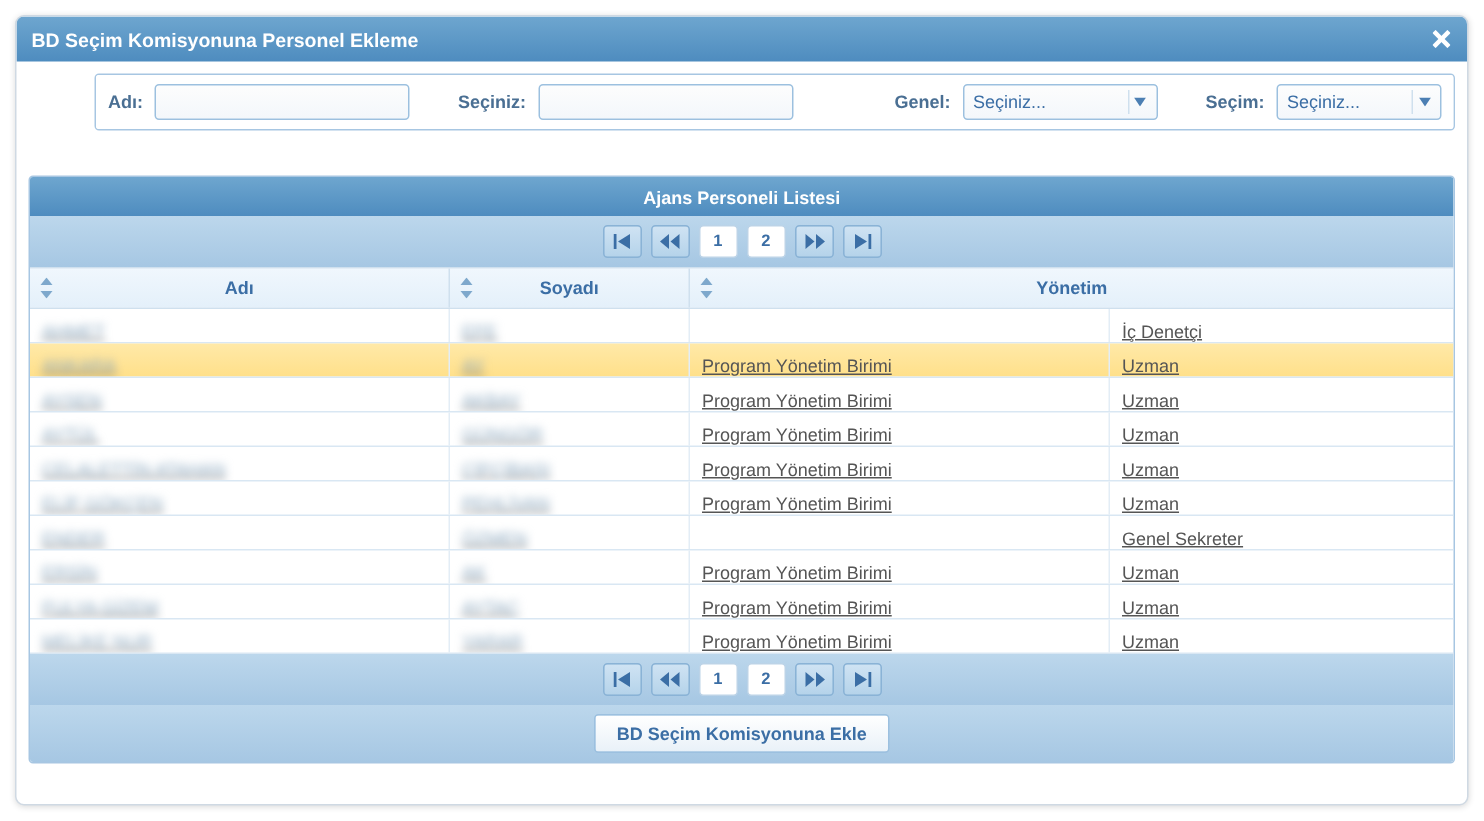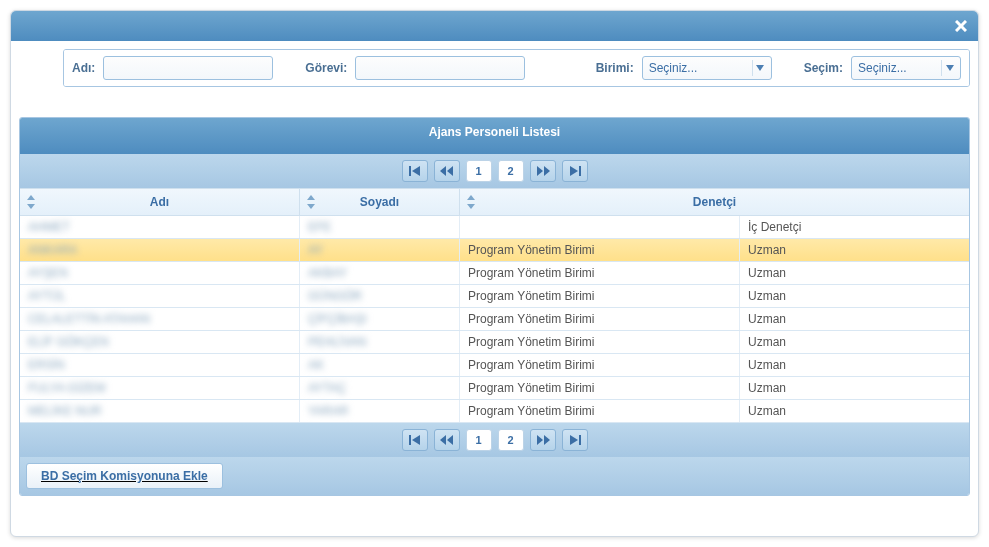--- a/index.html
+++ b/index.html
@@ -19,74 +19,75 @@
   .txt { height:24px; width:170px; border:1px solid #9cc0df; border-radius:3px; background:linear-gradient(#fdfdfd,#f3f7fb); padding:0 6px; }
   .sep { width:16px; }
   .combo { height:24px; width:120px; border:1px solid #9cc0df; border-radius:3px; background:linear-gradient(#fdfdfd,#f3f7fb); display:flex; align-items:center; padding:0 20px 0 6px; color:#3b6ea5; position:relative; cursor:pointer; }
   .combo .arrow { position:absolute; right:3px; top:3px; width:16px; height:16px; border-left:1px solid #cfe0ee; display:flex; align-items:center; justify-content:center; }
   .combo .arrow svg { fill:#4c7fb3; }
 
   .filterrow2 { background:linear-gradient(#a9cbe6,#8fb9db); padding:6px 8px; display:flex; justify-content:flex-end; }
   .btn { height:26px; padding:0 14px; border:1px solid #9cc0df; border-radius:3px; background:linear-gradient(#ffffff,#e9f1f8); color:#3b6ea5; font-weight:bold; cursor:pointer; display:inline-flex; align-items:center; justify-content:center; font-size:12px; }
 
   .tablewrap { margin-top:30px; border:1px solid #a7c6e2; border-radius:3px; overflow:hidden; }
-  .tabletitle { background:linear-gradient(#6ea6cf,#4e8cbf); color:#fff; text-align:center; font-weight:bold; height:36px; line-height:28px; font-size:12px; }
+  .tabletitle { background:linear-gradient(#6ea6cf,#4e8cbf); color:#fff; text-align:center; font-weight:bold; height:26px; line-height:28px; font-size:12px; }
 
   .pager { background:linear-gradient(#bcd7ec,#a6c7e3); height:34px; display:flex; align-items:center; justify-content:center; gap:6px; }
   .pbtn { height:22px; min-width:26px; border:1px solid #8ab3d6; border-radius:3px; background:linear-gradient(#cfe3f3,#b5d3ea); display:inline-flex; align-items:center; justify-content:center; cursor:pointer; color:#3b6ea5; font-weight:bold; font-size:11px; padding:0 4px; }
   .pbtn.white { background:#fff; border:1px solid #bcd3e7; color:#3b6ea5; }
   .pbtn svg { fill:#3b6ea5; }
 
   .thead { display:flex; background:linear-gradient(#f0f7fd,#e4f0fa); border-top:1px solid #cfe0ee; border-bottom:1px solid #cfe0ee; }
   .th { color:#3b6ea5; font-weight:bold; height:26px; display:flex; align-items:center; justify-content:center; border-right:1px solid #cfe0ee; position:relative; cursor:pointer; }
   .th:last-child { border-right:none; }
   .th .sort { position:absolute; left:6px; top:6px; }
 
   .c1 { width:280px; }
   .c2 { width:160px; }
   .c3 { width:280px; }
   .c4 { flex:1; }
 
   .trow { display:flex; height:23px; border-bottom:1px solid #d9e7f3; font-size:12px; color:#555; }
-  .trow .td { display:flex; align-items:center; padding:0 8px; border-right:1px solid #e3edf6; overflow:hidden; white-space:nowrap; }
+  .trow .td { display:flex; align-items:flex-end; padding:0 8px; border-right:1px solid #e3edf6; overflow:hidden; white-space:nowrap;text-decoration:underline; }
   .trow .td:last-child { border-right:none; }
   .trow.sel { background:linear-gradient(#ffe9a8,#ffe08a); }
   .trow .blur { filter: blur(3px); color:#8aa7bf; }
 
-  .footer { background:linear-gradient(#bcd7ec,#a6c7e3); padding:6px; display:flex; align-items:center; justify-content:flex-start;text-decoration:underline; }
+  .footer { background:linear-gradient(#bcd7ec,#a6c7e3); padding:6px; display:flex; align-items:center; justify-content:center; }
 
   .sorticon { width:10px; height:14px; }
   .sorticon svg { fill:#7ea8cc; }
 </style>
 </head>
 <body>
 
 <div class="outer">
   <div class="panel">
 
     <div class="titlebar">
+      <span>BD Seçim Komisyonuna Personel Ekleme</span>
       <span class="close">
         <svg width="12" height="12" viewBox="0 0 12 12">
             <line x1="1" y1="1" x2="11" y2="11"></line>
             <line x1="11" y1="1" x2="1" y2="11"></line>
           </svg>
       </span>
     </div>
 
     <div class="body">
 
       <div class="filterbar">
         <div class="filterrow1">
           <span class="filterlabel">Adı:</span>
           <input class="txt" value="" style="">
           <span class="sep"></span>
-          <span class="filterlabel">Görevi:</span>
+          <span class="filterlabel">Seçiniz:</span>
           <input class="txt" value="" style="">
           <span style="flex:1"></span>
-          <span class="filterlabel">Birimi:</span>
+          <span class="filterlabel">Genel:</span>
           <div class="combo" style="width:130px;">
             <span>Seçiniz...</span>
             <span class="arrow">
                 <svg width="8" height="6" viewBox="0 0 8 6">
                   <polygon points="0,0 8,0 4,6"></polygon>
                 </svg>
               </span>
           </div>
           <span class="sep"></span>
           <span class="filterlabel">Seçim:</span>
@@ -146,21 +147,21 @@
                   <polygon points="5,0 9,5 1,5"></polygon>
                   <polygon points="5,14 1,9 9,9"></polygon>
                 </svg></span>
             <span>Soyadı</span>
           </div>
           <div class="th c4">
             <span class="sort sorticon"><svg width="10" height="14" viewBox="0 0 10 14">
                   <polygon points="5,0 9,5 1,5"></polygon>
                   <polygon points="5,14 1,9 9,9"></polygon>
                 </svg></span>
-            <span>Denetçi</span>
+            <span>Yönetim</span>
           </div>
         </div>
 
         <div id="tbody">
             <div class="trow">
               <div class="td c1">
                 <span class="blur">AHMET</span>
               </div>
               <div class="td c2">
                 <span class="blur">EFE</span>
@@ -233,20 +234,34 @@
                 <span class="blur">ELİF GÖKÇEN</span>
               </div>
               <div class="td c2">
                 <span class="blur">PEHLİVAN</span>
               </div>
               <div class="td c3">
                 <span>Program Yönetim Birimi</span>
               </div>
               <div class="td c4">
                 <span>Uzman</span>
+              </div>
+            </div>
+            <div class="trow">
+              <div class="td c1">
+                <span class="blur">ENDER</span>
+              </div>
+              <div class="td c2">
+                <span class="blur">ÖZMEN</span>
+              </div>
+              <div class="td c3">
+                <span></span>
+              </div>
+              <div class="td c4">
+                <span>Genel Sekreter</span>
               </div>
             </div>
             <div class="trow">
               <div class="td c1">
                 <span class="blur">ERSİN</span>
               </div>
               <div class="td c2">
                 <span class="blur">AK</span>
               </div>
               <div class="td c3">

